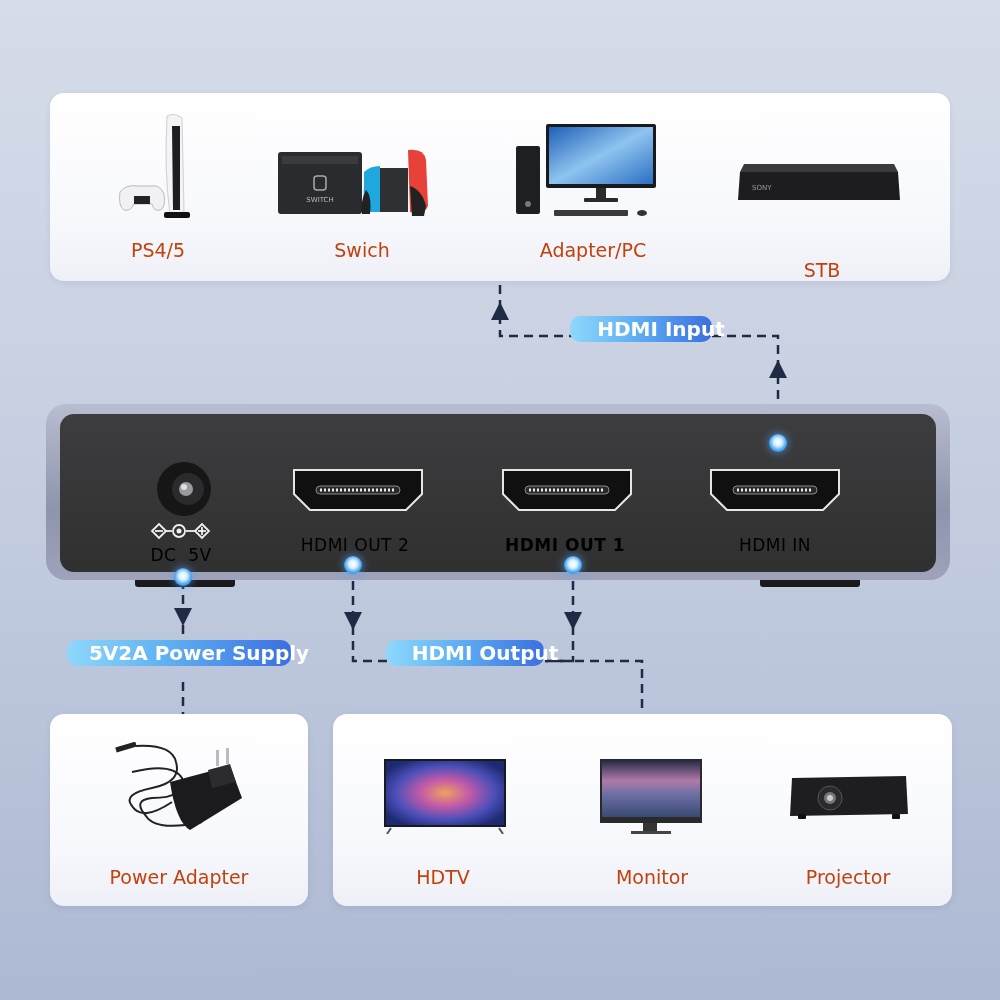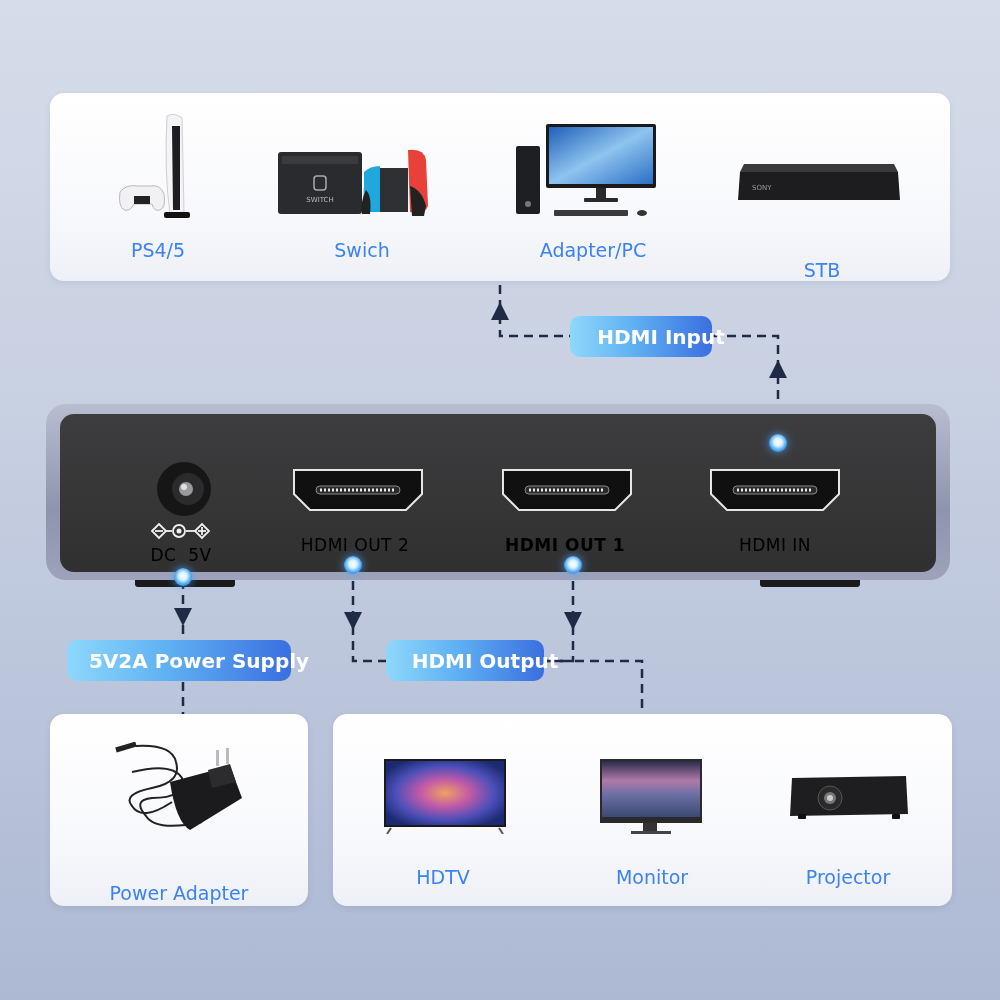--- a/index.html
+++ b/index.html
@@ -11,21 +11,21 @@
   }
   .card {
     position: absolute;
     background: linear-gradient(180deg, #ffffff 0%, #f7f8fc 70%, #eef0f7 100%);
     border-radius: 14px;
     box-shadow: 0 2px 6px rgba(60,70,110,0.10);
   }
   .label {
     position: absolute;
     font-size: 19px;
-    color: #3b82f6;
+    color: #c2410c;
     text-align: center;
     white-space: nowrap;
     transform: translateX(-50%);
   }
   .device { position: absolute; }
 
   
   .box-outer {
     position: absolute; left: 46px; top: 404px; width: 904px; height: 176px;
     border-radius: 20px;
@@ -41,21 +41,21 @@
     position: absolute; color: #000000; font-size: 17px; letter-spacing: 0.5px;
     transform: translateX(-50%); white-space: nowrap;
   }
   .led {
     position: absolute; width: 18px; height: 18px; border-radius: 50%;
     background: radial-gradient(circle at 50% 45%, #ffffff 0%, #d9f1ff 30%, #4fa9f2 60%, #1f6fd0 100%);
     box-shadow: 0 0 8px rgba(80,170,255,0.8);
     transform: translate(-50%,-50%);
   }
   .tag {
-    position: absolute; height: 41px; border-radius: 10px;
+    position: absolute; height: 26px; border-radius: 10px;
     background: linear-gradient(90deg, #8ed8fb 0%, #5fb0f3 45%, #3b6fe0 100%);
     color: #ffffff; font-weight: bold; font-size: 20px;
     display: flex; align-items: center; justify-content: center;
     white-space: nowrap;
     padding-left: 40px;
   }
   svg.lines { position: absolute; left: 0; top: 0; }
 </style>
 </head>
 <body>
@@ -214,21 +214,21 @@
   <svg width="134" height="94" viewBox="0 0 134 94">
     <path d="M4 8 L24 2" stroke="#222" stroke-width="5"></path>
     <path d="M24 4 Q60 2 64 20 Q70 40 40 46 Q10 52 20 64 Q30 80 60 60" stroke="#222" stroke-width="2" fill="none"></path>
     <path d="M20 30 Q60 20 70 36 Q74 56 40 56 Q20 58 34 74 Q44 90 90 80" stroke="#222" stroke-width="2" fill="none"></path>
     <path d="M58 40 L118 24 L130 56 L78 88 Q64 80 58 40Z" fill="#1b1b1d"></path>
     <path d="M96 28 L118 22 L124 40 L100 46Z" fill="#2c2c2e"></path>
     <rect x="104" y="8" width="3" height="16" fill="#bbb"></rect>
     <rect x="114" y="6" width="3" height="16" fill="#bbb"></rect>
   </svg>
 </div>
-<span class="label" style="left:179px;top:866px;margin-top:16px;">Power Adapter</span>
+<span class="label" style="left:179px;top:866px;">Power Adapter</span>
 
 <div class="card" style="left:333px;top:714px;width:619px;height:192px;"></div>
 
 <div class="device" style="left:383px;top:758px;width:124px;height:76px;">
   <svg width="124" height="76" viewBox="0 0 124 76">
     <defs>
       <radialGradient id="tvscr" cx="0.5" cy="0.5" r="0.6">
         <stop offset="0" stop-color="#f0a060"></stop>
           <stop offset="0.35" stop-color="#c25aa8"></stop>
           <stop offset="0.7" stop-color="#4b4fb8"></stop>

